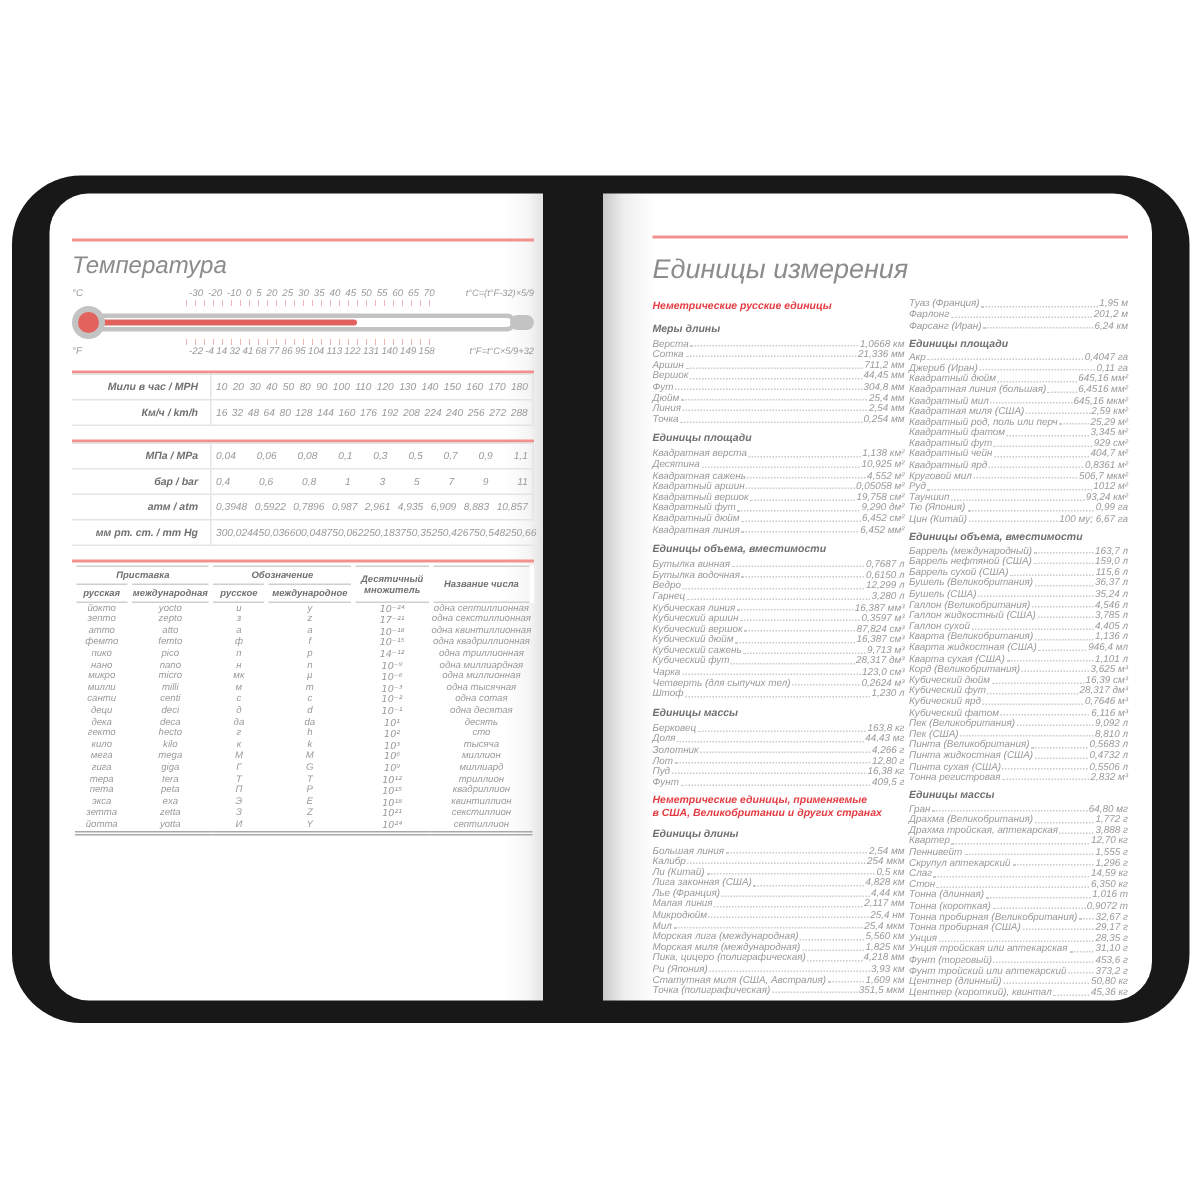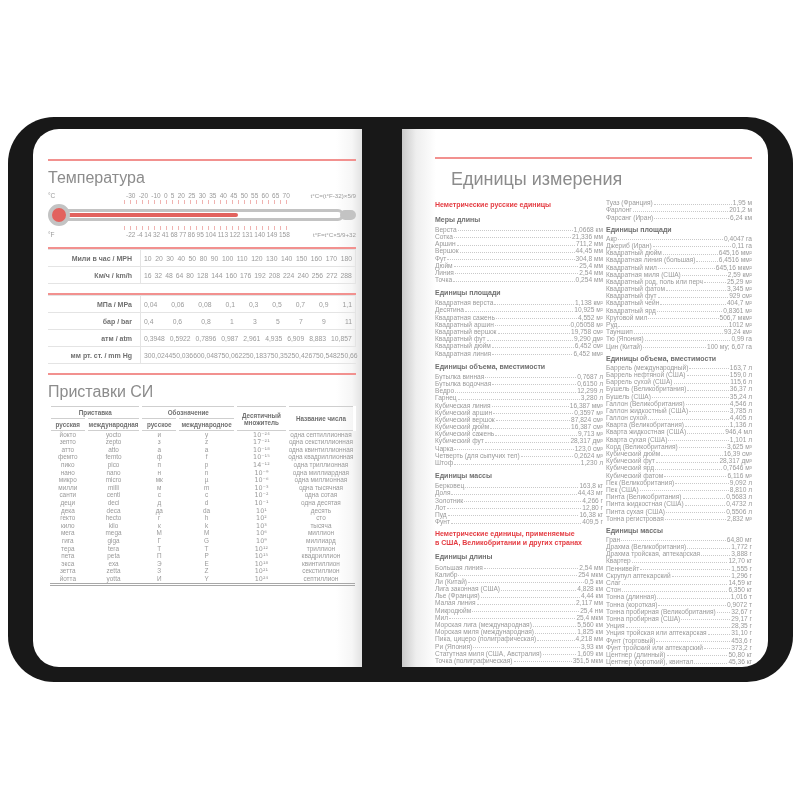--- a/index.html
+++ b/index.html
@@ -1,17 +1,17 @@
 <!DOCTYPE html>
 <html><head>
 <meta charset="utf-8">
 <style>
   html,body{margin:0;padding:0;width:800px;height:800px;background:#fff;
     font-family:"Liberation Sans",sans-serif;overflow:hidden;}
-  .stage{position:relative;width:800px;height:800px;}
+  .stage{position:relative;width:800px;height:800px;font-style:italic;}
   .cover{position:absolute;left:8px;top:117px;width:785px;height:565px;
     background:#181818;border-radius:46px;}
   .page{position:absolute;top:129px;height:538px;box-sizing:border-box;}
   .page-left{left:33px;width:329px;border-radius:26px 0 0 26px;
     background:linear-gradient(270deg,#e2e2e2 0px,#f6f6f6 10px,#ffffff 26px);
     padding:30px 6px 0 15px;}
   .page-right{left:402px;width:366px;border-radius:0 26px 26px 0;
     background:linear-gradient(90deg,#c9c9c9 0px,#eeeeee 14px,#ffffff 34px);
     padding:28px 16px 0 33px;}
   .rule{height:2px;background:#f2918f;border:none;margin:0;}
@@ -52,21 +52,21 @@
   .ruler-long{position:absolute;top:0;left:0;right:0;bottom:0;
     background:repeating-linear-gradient(90deg,#6f6f6f 0,#6f6f6f 1px,transparent 1px,transparent 26px);}
   
   .si-table{width:100%;border-collapse:collapse;margin-top:2px;border-bottom:3px double #a8a8a8;}
   .si-table th{font-size:6.3px;font-weight:bold;color:#707070;text-align:center;
     border-top:1px solid #cfcfcf;border-bottom:1px solid #cfcfcf;padding:2px 0;
     border-left:3px solid #fff;border-right:3px solid #fff;line-height:7px;}
   .si-table td{font-size:6.4px;color:#9a9a9a;text-align:center;padding:0.6px 0;line-height:6.4px;}
   .si-table td:nth-child(5){font-family:"DejaVu Sans",sans-serif;}
   
-  .rp-title{font-size:18px;color:#8c8c8c;margin:10px 16px 6px;}
+  .rp-title{font-size:18px;color:#8c8c8c;margin:10px 0 6px;}
   .columns{display:flex;}
   .colL{width:168px;flex:none;margin-right:3px;}
   .colR{flex:1;min-width:0;}
   .red-head{font-size:7px;font-weight:bold;color:#e43c42;margin:5px 0 2px;line-height:8.6px;}
   .grp-title{font-size:7px;font-weight:bold;color:#707070;margin:6px 0 3px;}
   .colR .grp-title{margin:5px 0 2px;}
   .unit-row{display:flex;align-items:flex-end;font-size:6.6px;color:#9a9a9a;height:7.2px;}
   .unit-name{white-space:nowrap;}
   .unit-dots{flex:1;border-bottom:1px dotted #c9c9c9;margin:0 1px 1.5px;min-width:3px;}
   .unit-value{white-space:nowrap;}
@@ -251,21 +251,20 @@
               <span>6750,54</span>
               <span>8250,66</span>
             </div>
           </div>
         </div>
     </section>
 
     <div class="rule" style="margin-top:9px"></div>
 
     <section>
-      <div class="sec-title">Приставки СИ</div>
       <table class="si-table">
         <thead>
           <tr>
             <th colspan="2">Приставка</th>
             <th colspan="2">Обозначение</th>
             <th rowspan="2" style="width:17%">Десятичный множитель</th>
             <th rowspan="2" style="width:22%">Название числа</th>
           </tr>
           <tr>
             <th style="width:12%">русская</th>

